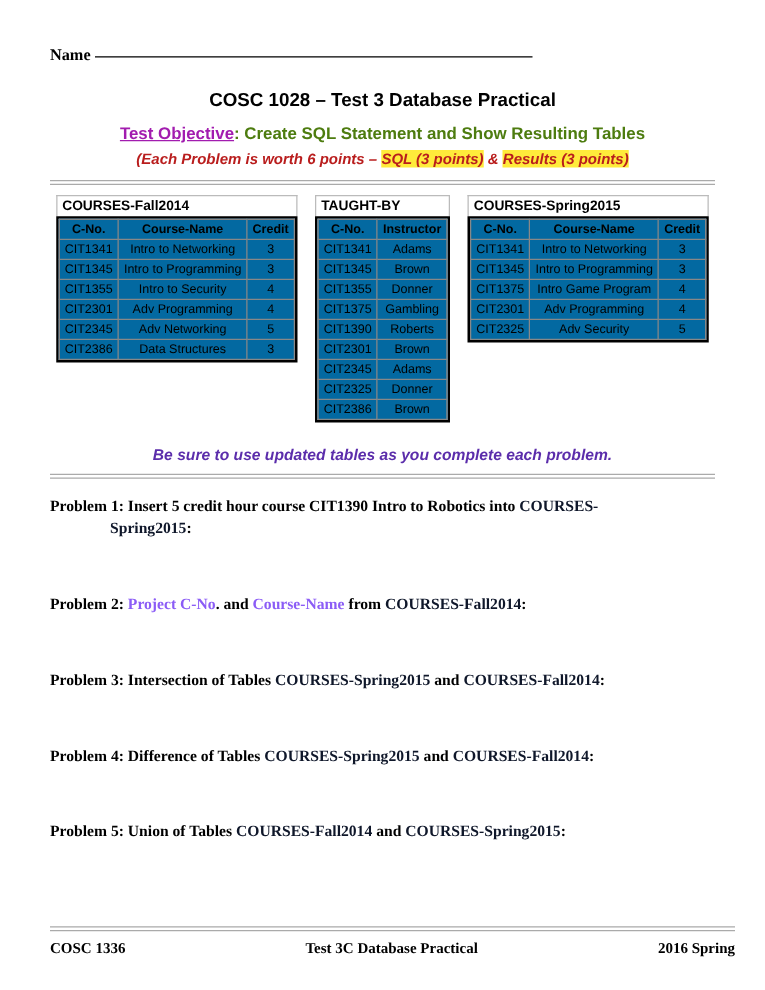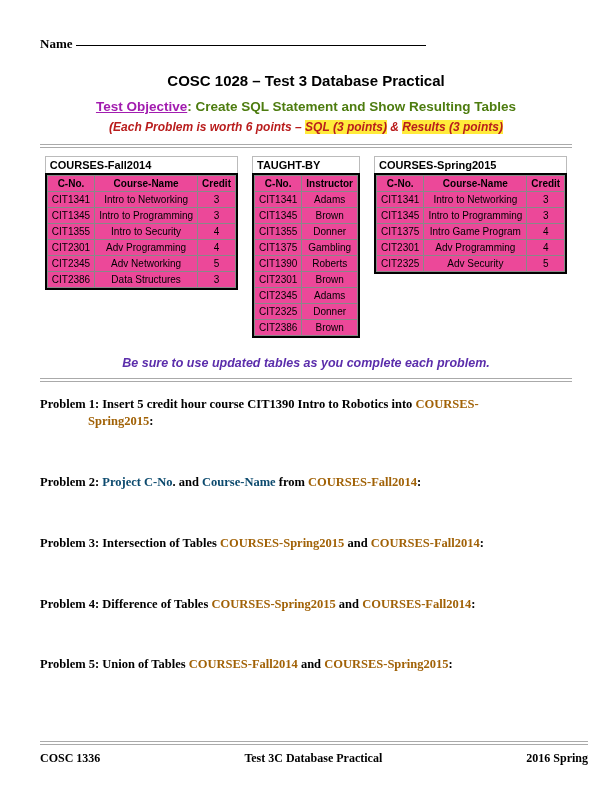--- a/index.html
+++ b/index.html
@@ -66,21 +66,21 @@
     .tbl-title {
       font-weight: bold;
       font-size: 11px;
       padding: 2px 4px;
       border-left: 1px solid #bbb;
       border-top: 1px solid #bbb;
       border-right: 1px solid #bbb;
     }
     table {
       border-collapse: collapse;
-      background: #ec4899;
+      background: #0369a1;
     }
     th, td {
       border: 1px solid #888;
       padding: 2px 4px;
       text-align: center;
       white-space: nowrap;
     }
     th {
       font-weight: bold;
       text-align: center;
@@ -102,22 +102,22 @@
     }
     .problems {
       margin-top: 14px;
     }
     .problem {
       font-weight: bold;
       font-size: 12.5px;
       margin-bottom: 44px;
       line-height: 1.35;
     }
-    .problem .green { color: #a16207; }
-    .problem .blue2 { color: #0c4a6e; }
+    .problem .green { color: #0f172a; }
+    .problem .blue2 { color: #8b5cf6; }
     .problem .indent { padding-left: 48px; display: block; }
     .footer {
       position: absolute;
       left: 40px;
       right: 24px;
       bottom: 26px;
       font-weight: bold;
       font-size: 12px;
     }
     .footer-hr {

